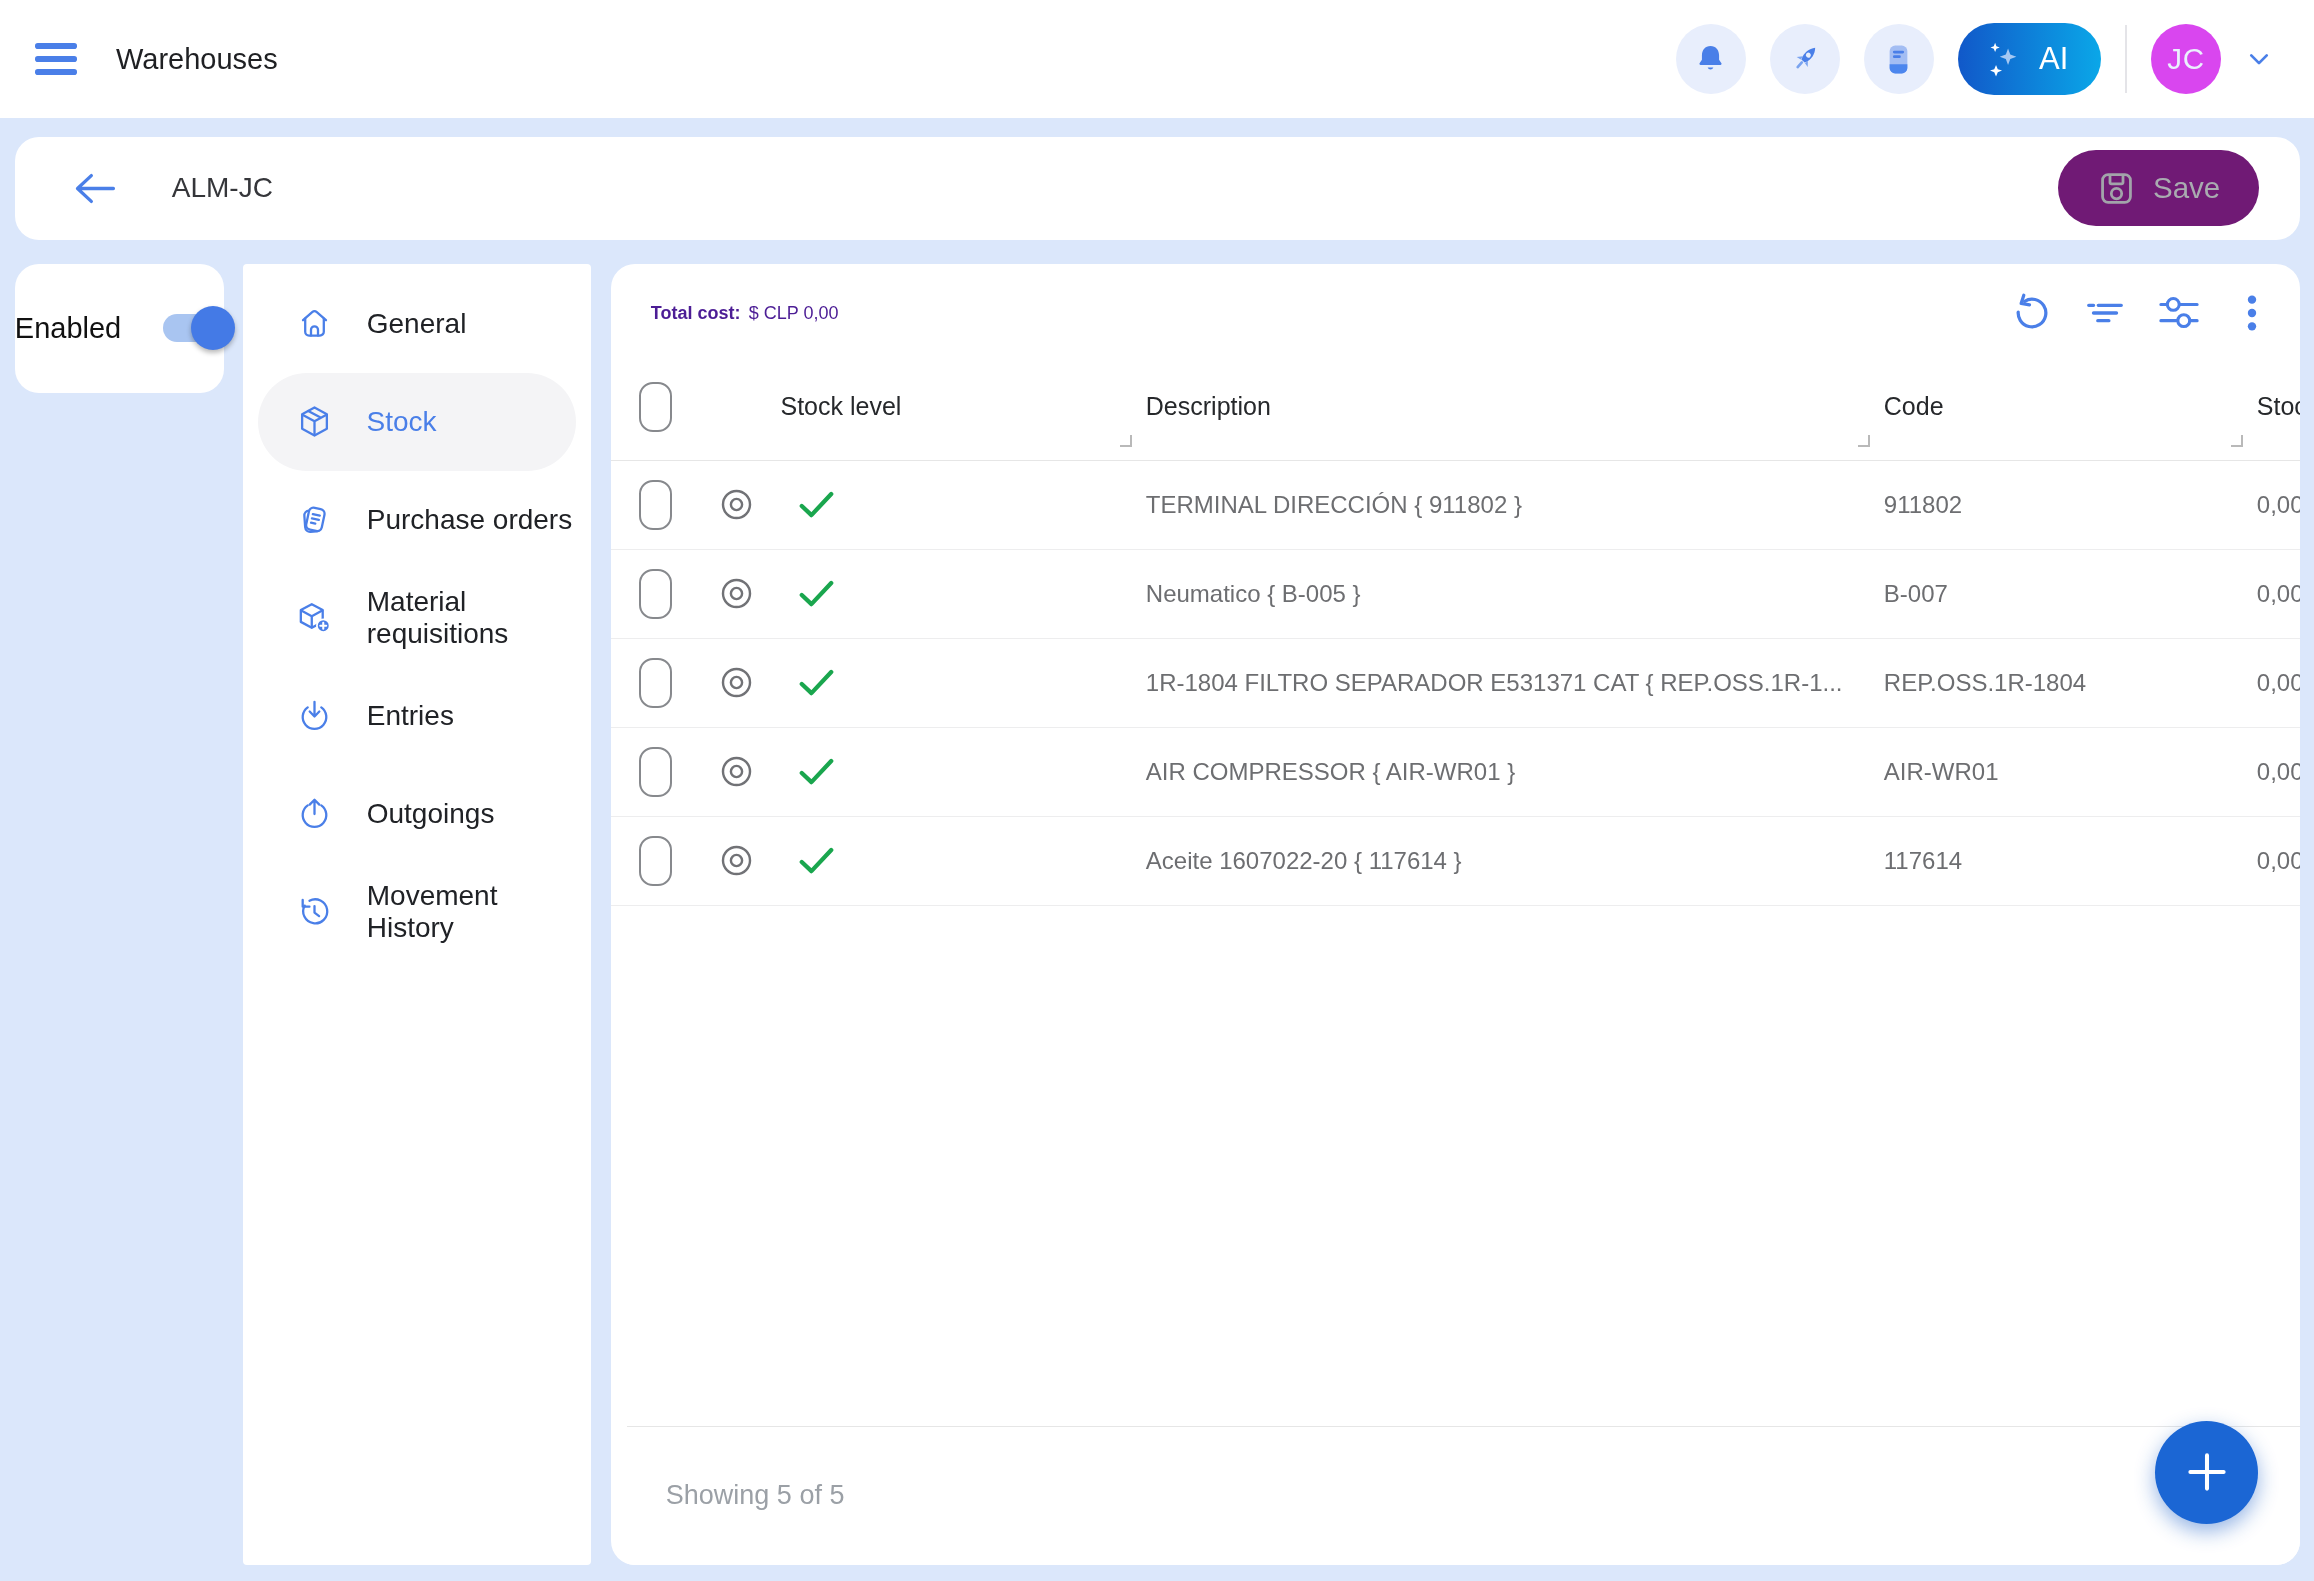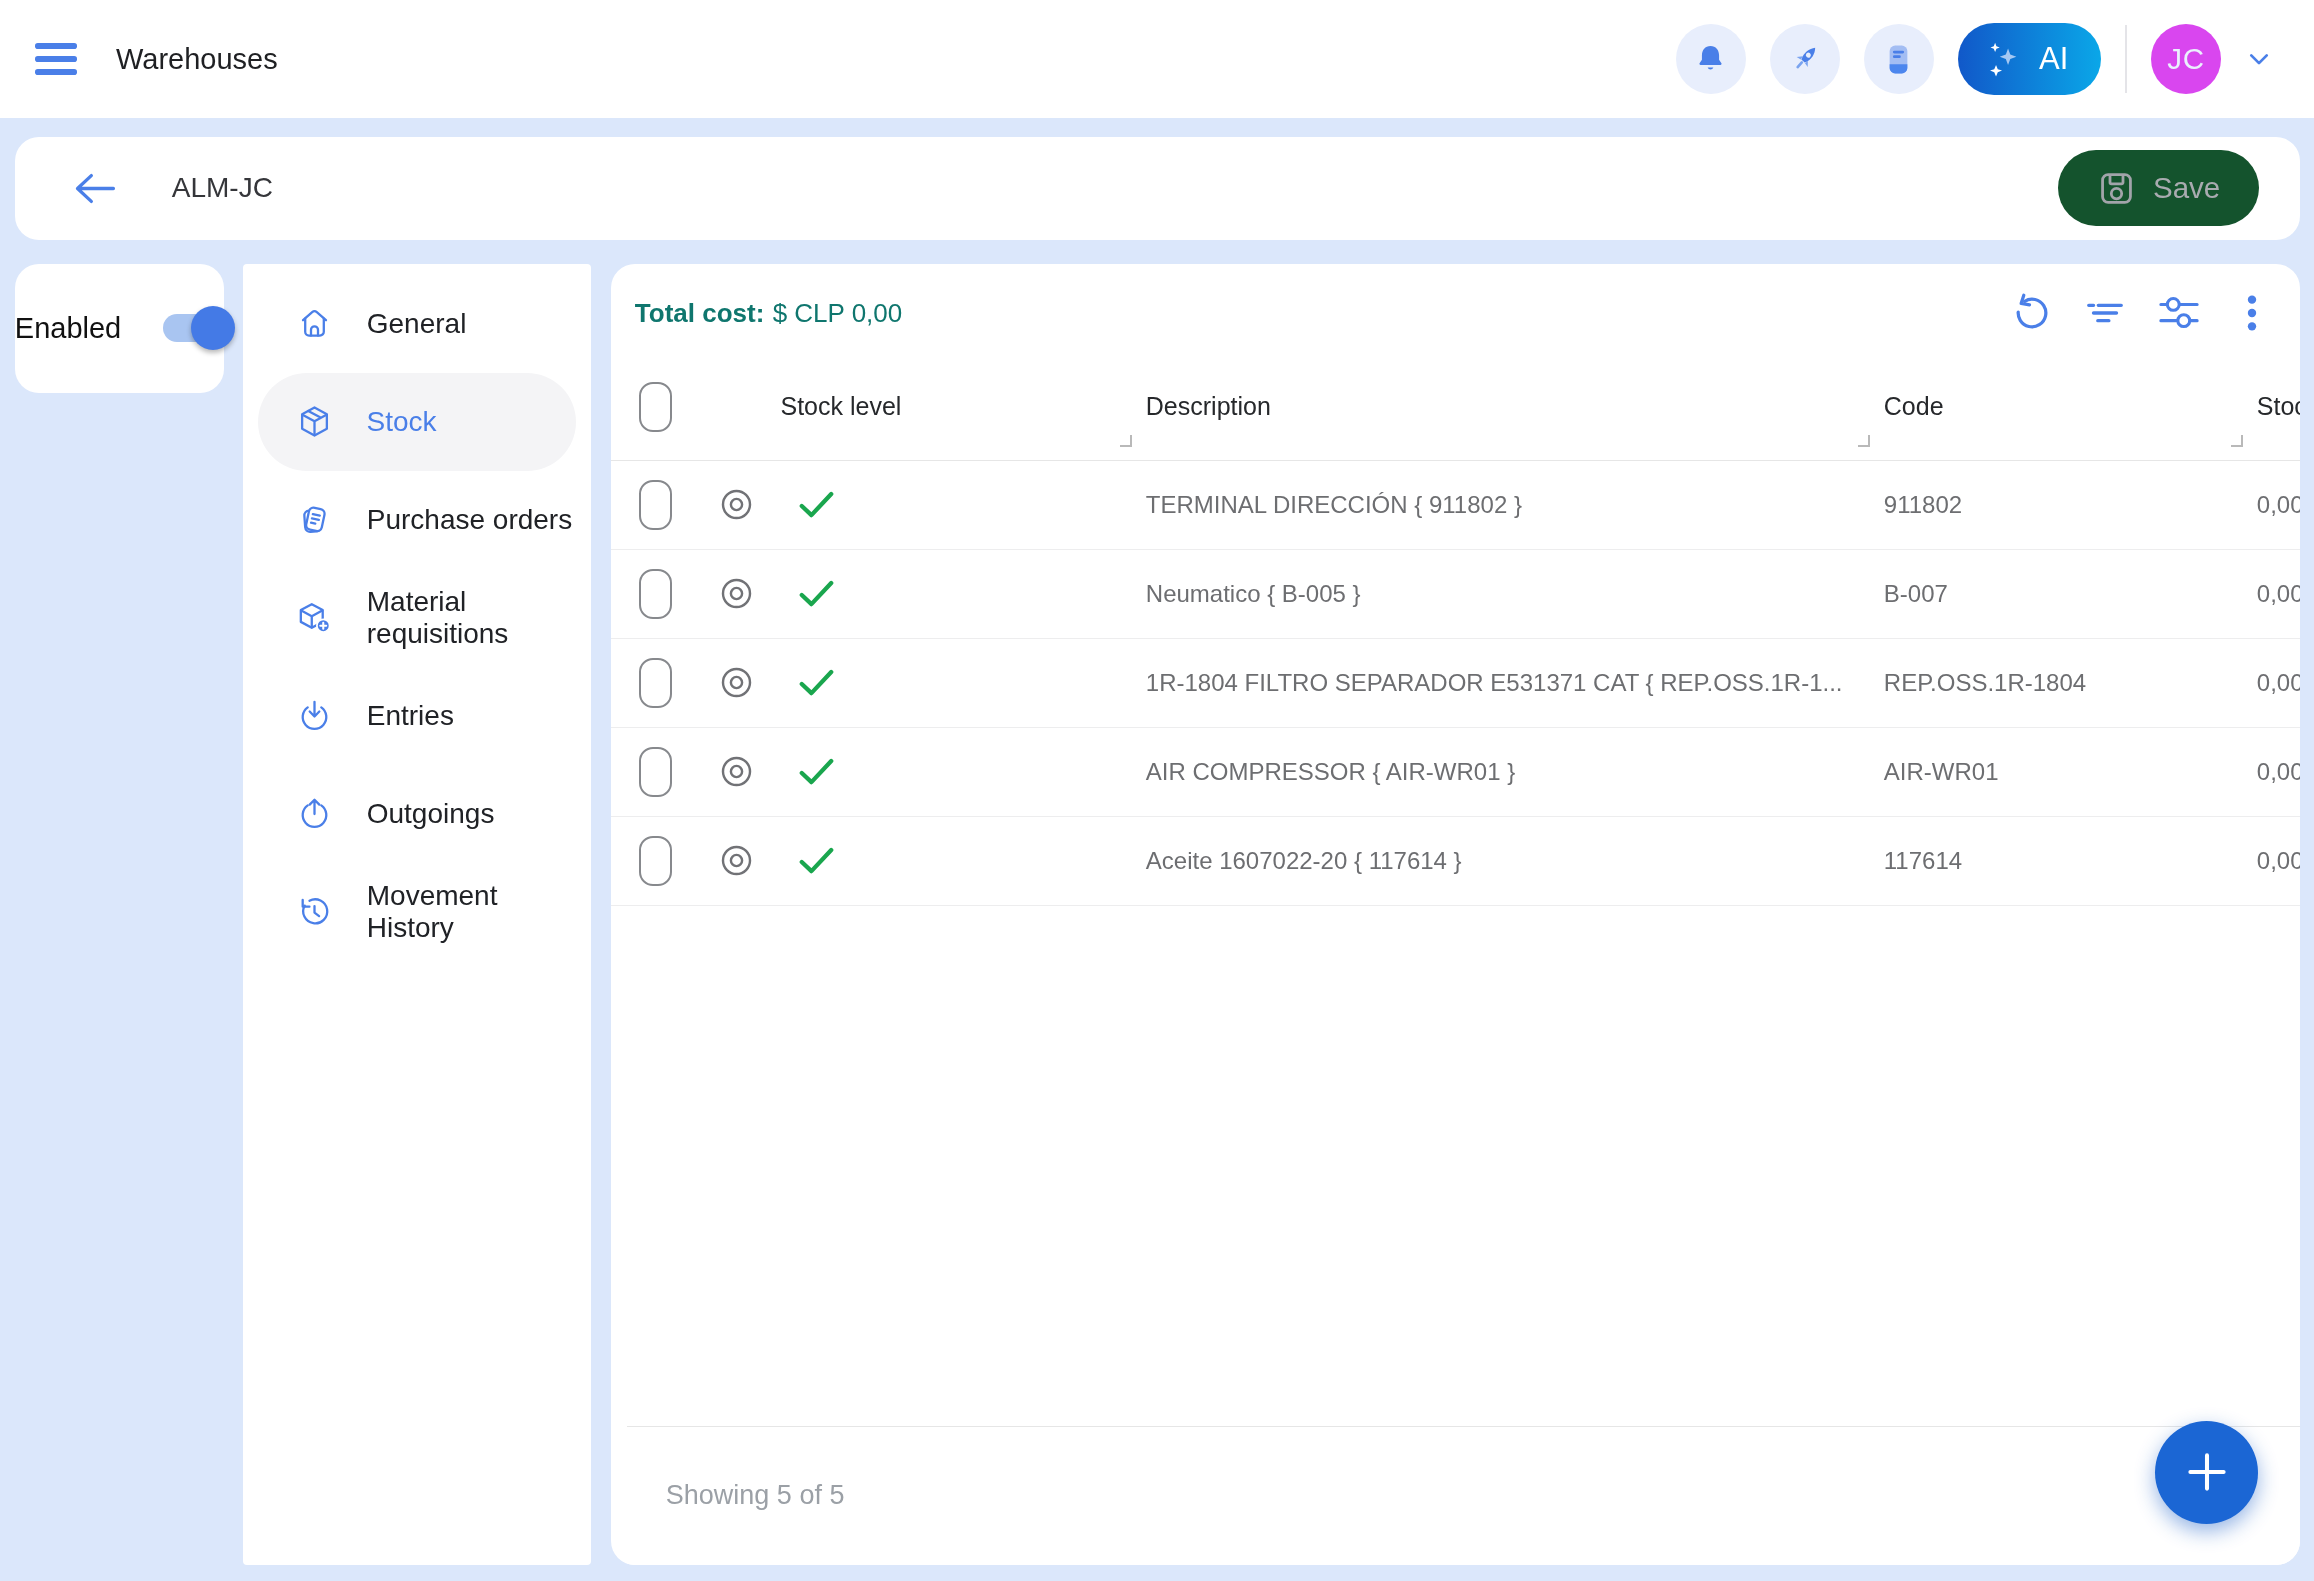--- a/index.html
+++ b/index.html
@@ -24,21 +24,21 @@
   .vdivider { width:1.8px; height:68px; background:#e4e4e8; }
   .avatar { width:70px; height:70px; border-radius:50%; background:#d946ef; color:#eaf0fd; font-size:29.5px;
             display:flex; align-items:center; justify-content:center; letter-spacing:0.9px; cursor:pointer; }
   .chev-btn { margin-left:-5.5px; cursor:pointer; padding:9.2px; }
 
   
   .header-card { margin:18.5px 14.8px 0; height:103px; background:#ffffff; border-radius:24px;
                  display:flex; align-items:center; padding:0 41px 0 57px; }
   .back-btn { cursor:pointer; display:flex; }
   .page-title { margin-left:54px; font-size:28px; color:#35363a; }
-  .save-btn { margin-left:auto; height:76px; padding:0 39px; border-radius:41px; background:#14532d;
+  .save-btn { margin-left:auto; height:76px; padding:0 39px; border-radius:41px; background:#701a75;
               display:flex; align-items:center; gap:16.6px; color:#a9abb0; font-size:29.5px; cursor:default; }
 
   
   .content { display:flex; gap:20px; margin:24px 14.8px 0; height:1301px; }
   .sidebar { width:576px; display:flex; flex-direction:row; gap:18.5px; }
   .enabled-card { background:#ffffff; border-radius:24px; height:129px; flex:0 0 129px;
                   display:flex; align-items:center; justify-content:center; gap:42px; }
   .enabled-label { font-size:29px; color:#111; }
   .toggle { position:relative; width:61px; height:28px; cursor:pointer; }
   .toggle .track { width:61px; height:28px; border-radius:14px; background:#a9c5f1; }
@@ -47,21 +47,21 @@
 
   .menu-card { background:#ffffff; border-radius:4px; flex:1; padding:11px 0 18.5px; }
   .menu-item { height:98px; display:flex; align-items:center; gap:35px; padding-left:54px;
                font-size:28px; color:#202226; cursor:pointer; }
   .menu-item.active { background:#f4f4f6; border-radius:54px; margin:0 14.8px; padding-left:39px; color:#4a7fe8; }
   .mi-icon { width:35px; height:35px; flex:0 0 35px; }
 
   
   .main-card { position:relative; flex:1; background:#ffffff; border-radius:24px; overflow:hidden; }
   .toolbar { height:90px; display:flex; align-items:center; padding:9.2px 26px 0 24px; }
-  .total-cost { font-size:26px; color:#0f766e; }
+  .total-cost { font-size:18px; color:#4c1d95;margin-left:16px; }
   .total-cost b { font-weight:700; }
   .total-cost .val { font-weight:400; margin-left:8.3px; }
   .tool-icons { margin-left:auto; display:flex; align-items:center; gap:29.5px; }
   .tool-btn { width:44px; height:44px; display:flex; align-items:center; justify-content:center; cursor:pointer; }
 
   .grid-cols { display:grid; grid-template-columns:92px 74px 369px 738px 373px 1fr; align-items:center; }
   .thead { height:107px; border-bottom:0.9px solid #e6e6e6; font-size:25px; color:#26282b; position:relative; }
   .th { position:relative; height:100%; display:flex; align-items:center; white-space:nowrap; }
   .th .resize-handle { position:absolute; left:-26px; bottom:13px; width:12px; height:12px;
                        border-right:2.8px solid #b9b9b9; border-bottom:2.8px solid #b9b9b9; cursor:col-resize; }

